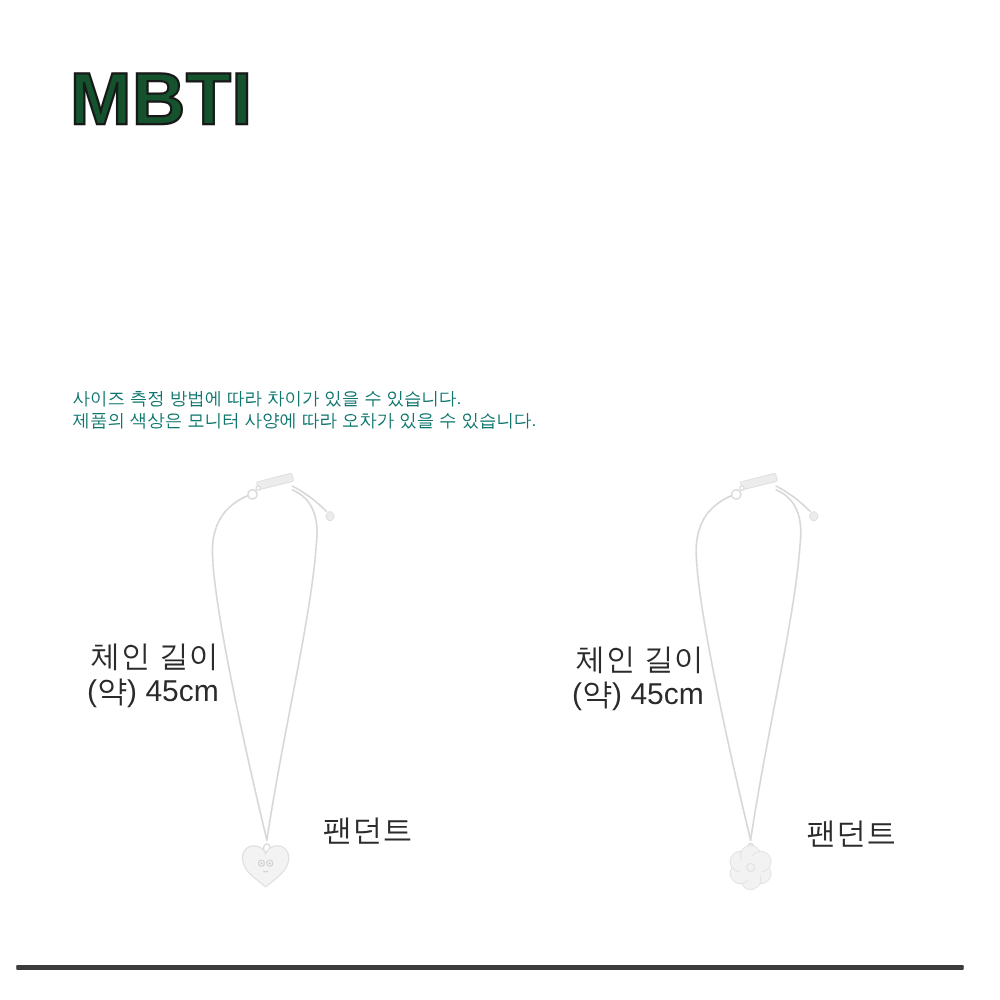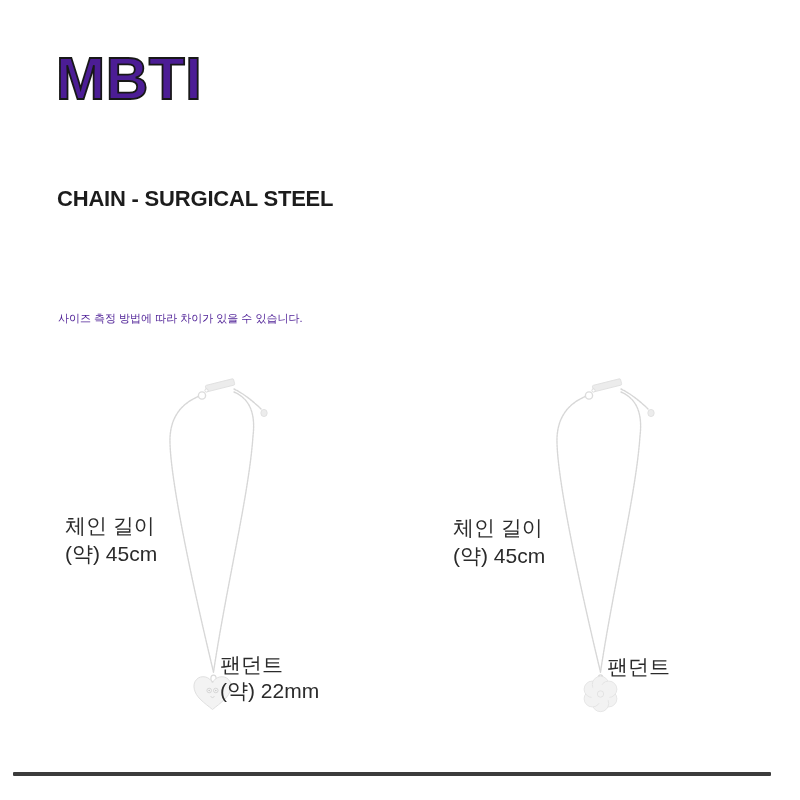--- a/index.html
+++ b/index.html
@@ -3,61 +3,61 @@
 <meta charset="utf-8">
 <style>
   html,body{margin:0;padding:0;background:#ffffff;}
   #canvas{
     position:relative;width:800px;height:800px;background:#ffffff;overflow:hidden;
     font-family:"Liberation Sans","DejaVu Sans",sans-serif;
   }
   .title{
     position:absolute;left:56px;top:48px;
     font-size:59px;line-height:62px;font-weight:900;
-    color:#4c1d95;-webkit-text-stroke:1.8px #181818;
+    color:#14532d;-webkit-text-stroke:1.8px #181818;
     letter-spacing:0.5px;white-space:nowrap;
   }
   .specs{
     position:absolute;left:57px;top:183px;
     font-size:22px;line-height:31px;font-weight:700;
     color:#1c1c1c;letter-spacing:-0.2px;
   }
   .specs div{white-space:nowrap;}
   .notes{
     position:absolute;left:58px;top:310px;
-    font-size:11px;line-height:17.5px;font-weight:400;
-    color:#4c1d95;
+    font-size:14px;line-height:17.5px;font-weight:400;
+    color:#0f766e;
   }
   .fig-label{
-    position:absolute;width:110px;text-align:left;
-    font-size:21px;line-height:28px;font-weight:500;color:#2b2b2b;
+    position:absolute;width:110px;text-align:right;
+    font-size:24px;line-height:28px;font-weight:500;color:#2b2b2b;
     white-space:nowrap;
   }
   .fig-label.pendant{line-height:26px;}
   .necklace-svg{position:absolute;width:135px;height:345px;}
   #divider{
     position:absolute;left:13px;top:772px;width:758px;height:3.5px;
     background:#3c3c3c;border-radius:1px;
   }
 </style>
 </head>
 <body>
 
 <div id="canvas">
 
   <div class="title">
     <div>MBTI</div>
   </div>
 
   <div class="specs">
-    <div>CHAIN - SURGICAL STEEL</div>
   </div>
 
   <div class="notes">
     <div>사이즈 측정 방법에 따라 차이가 있을 수 있습니다.</div>
+    <div>제품의 색상은 모니터 사양에 따라 오차가 있을 수 있습니다.</div>
   </div>
 
   <svg class="necklace-svg" style="left:150px;top:378px;" viewBox="0 0 135 345">
     <g fill="none" stroke="#d7d7d7" stroke-width="1.4" stroke-dasharray="2.2 1" stroke-linecap="round">
       <path d="M 52,17 C 33,24 21,37 20,60 C 19,96 42,205 63.5,294"></path>
       <path d="M 84,14 C 98,20 106,33 103,58 C 99,116 77,205 63.5,294"></path>
       <path d="M 84,11 C 94,16 103,23 111,31"></path>
     </g>
     <g>
       <rect x="55.5" y="4" width="29" height="6.5" rx="1.2" transform="rotate(-14 70 7)" fill="#ececec" stroke="#dedede" stroke-width="0.8"></rect>
@@ -120,21 +120,20 @@
       <circle cx="63.5" cy="316" r="3.2" fill="none" stroke="#dedede" stroke-width="0.8"></circle>
     </g>
   </svg>
 
   <div class="fig-label" style="left:65px;top:512px;">
     <div>체인 길이</div>
     <div>(약) 45cm</div>
   </div>
   <div class="fig-label pendant" style="left:220px;top:652px;">
     <div>팬던트</div>
-    <div>(약) 22mm</div>
   </div>
 
   <div class="fig-label" style="left:453px;top:514px;">
     <div>체인 길이</div>
     <div>(약) 45cm</div>
   </div>
   <div class="fig-label pendant" style="left:607px;top:654px;">
     <div>팬던트</div>
   </div>
 

